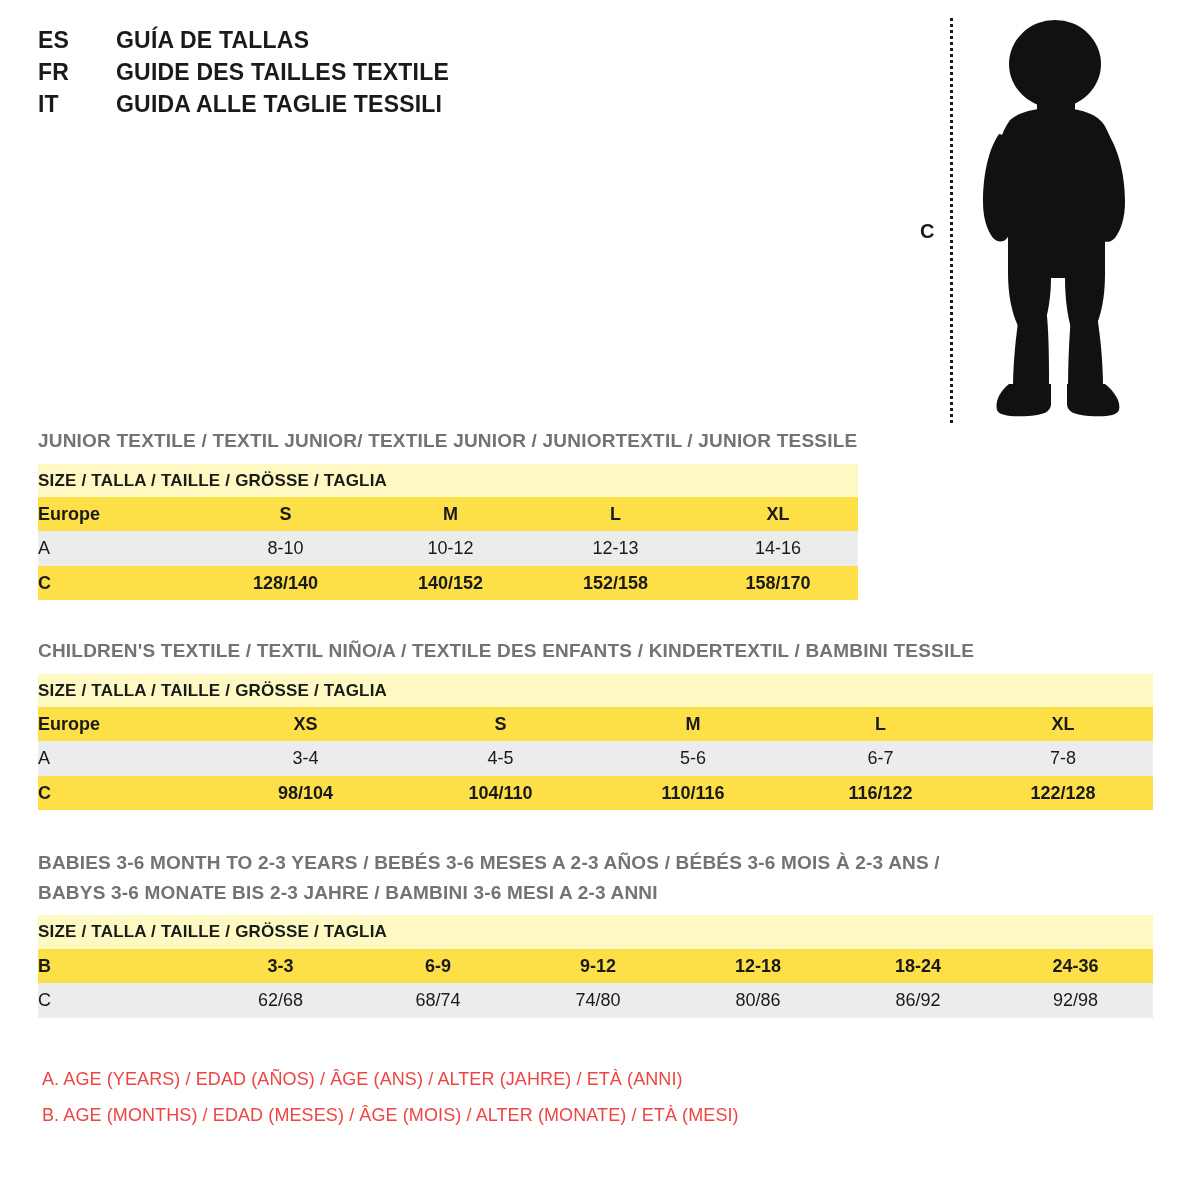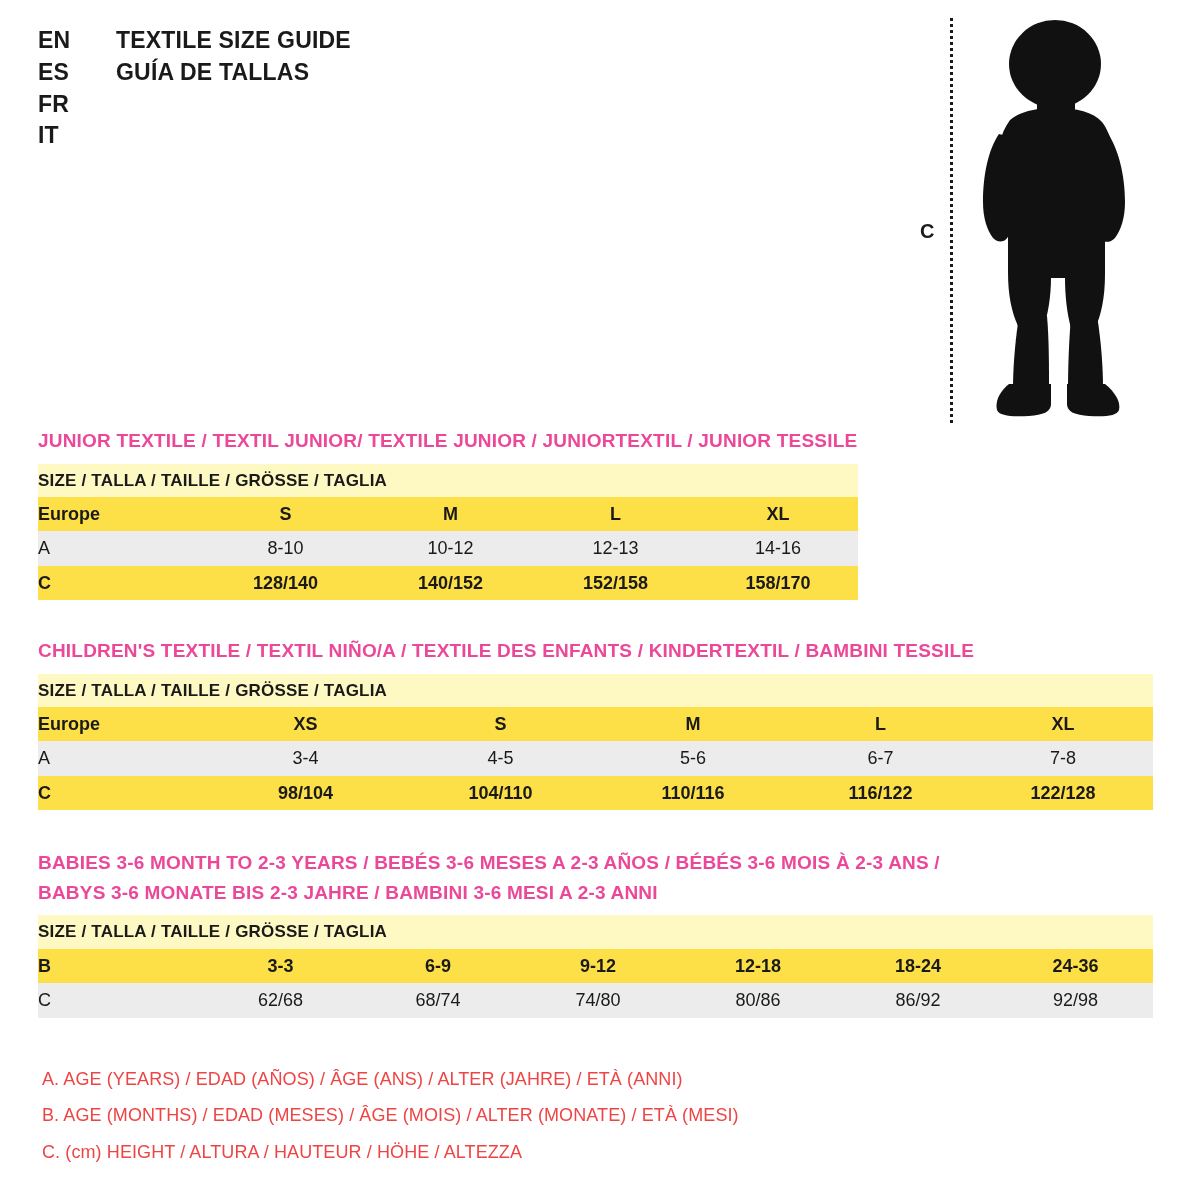--- a/index.html
+++ b/index.html
@@ -87,21 +87,21 @@
   
   .section {
     position: absolute;
     left: 38px;
     width: 1124px;
   }
   .section-title {
     font-size: 19px;
     font-weight: 700;
     letter-spacing: 0.2px;
-    color: #ec4899;
+    color: #737373;
     margin-bottom: 10px;
     line-height: 1.35;
   }
 
   
   table.size-table {
     border-collapse: collapse;
     table-layout: fixed;
     font-size: 18px;
     color: #1a1a1a;
@@ -144,32 +144,30 @@
     line-height: 1.3;
   }
 </style>
 </head>
 <body>
 
 <div class="page">
 
   <div class="lang-block">
     <div class="lang-row">
-      <div class="lang-code">EN</div>
-      <div class="lang-title">TEXTILE SIZE GUIDE</div>
-    </div>
-    <div class="lang-row">
       <div class="lang-code">ES</div>
       <div class="lang-title">GUÍA DE TALLAS</div>
     </div>
     <div class="lang-row">
       <div class="lang-code">FR</div>
+      <div class="lang-title">GUIDE DES TAILLES TEXTILE</div>
     </div>
     <div class="lang-row">
       <div class="lang-code">IT</div>
+      <div class="lang-title">GUIDA ALLE TAGLIE TESSILI</div>
     </div>
   </div>
 
   <div class="figure-wrap">
     <div class="measure-line"></div>
     <div class="measure-label">C</div>
     <svg class="silhouette" viewBox="0 0 200 405" aria-hidden="true">
       <g fill="#111111">
 
         <ellipse cx="100" cy="48" rx="46" ry="44"></ellipse>
@@ -342,16 +340,15 @@
           <td class="cell-val">86/92</td>
           <td class="cell-val">92/98</td>
         </tr>
       </tbody>
     </table>
   </div>
 
   <div class="legend" style="top: 1068px;">
     <div class="legend-line">A. AGE (YEARS) / EDAD (AÑOS) / ÂGE (ANS) / ALTER (JAHRE) / ETÀ (ANNI)</div>
     <div class="legend-line">B. AGE (MONTHS) / EDAD (MESES) / ÂGE (MOIS) / ALTER (MONATE) / ETÀ (MESI)</div>
-    <div class="legend-line">C. (cm) HEIGHT / ALTURA / HAUTEUR / HÖHE / ALTEZZA</div>
   </div>
 
 </div>
 
 </body></html>

